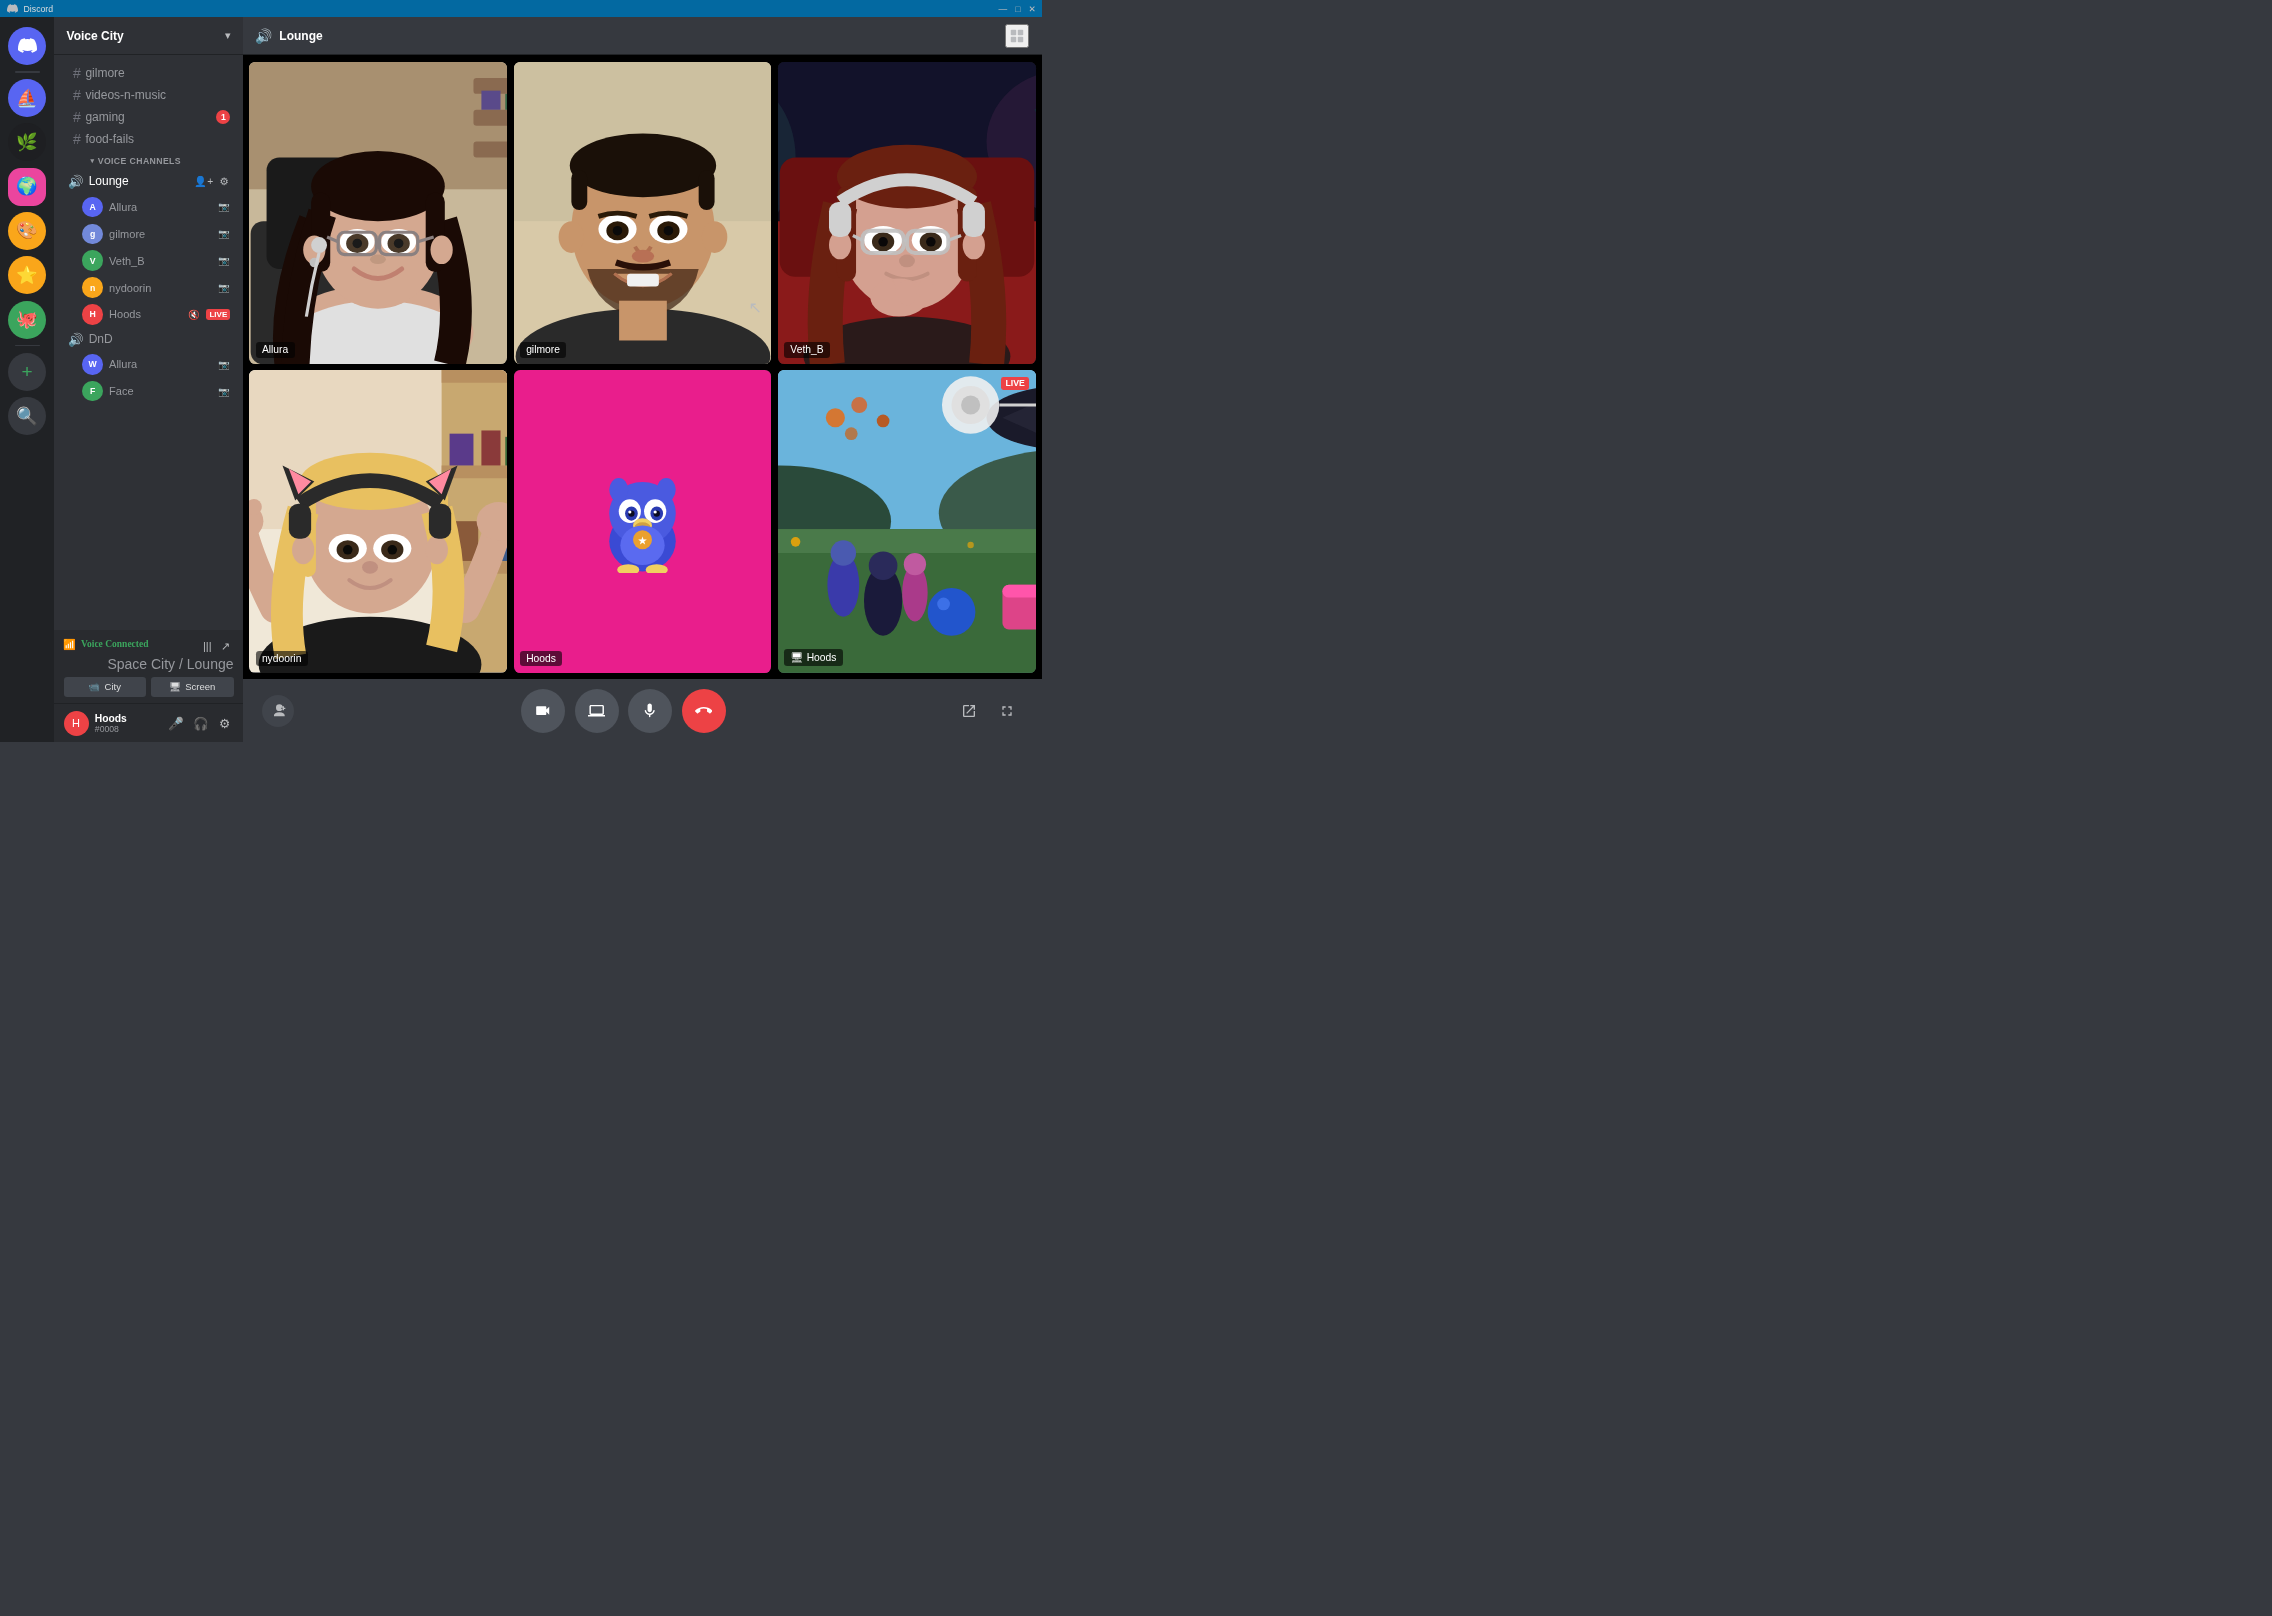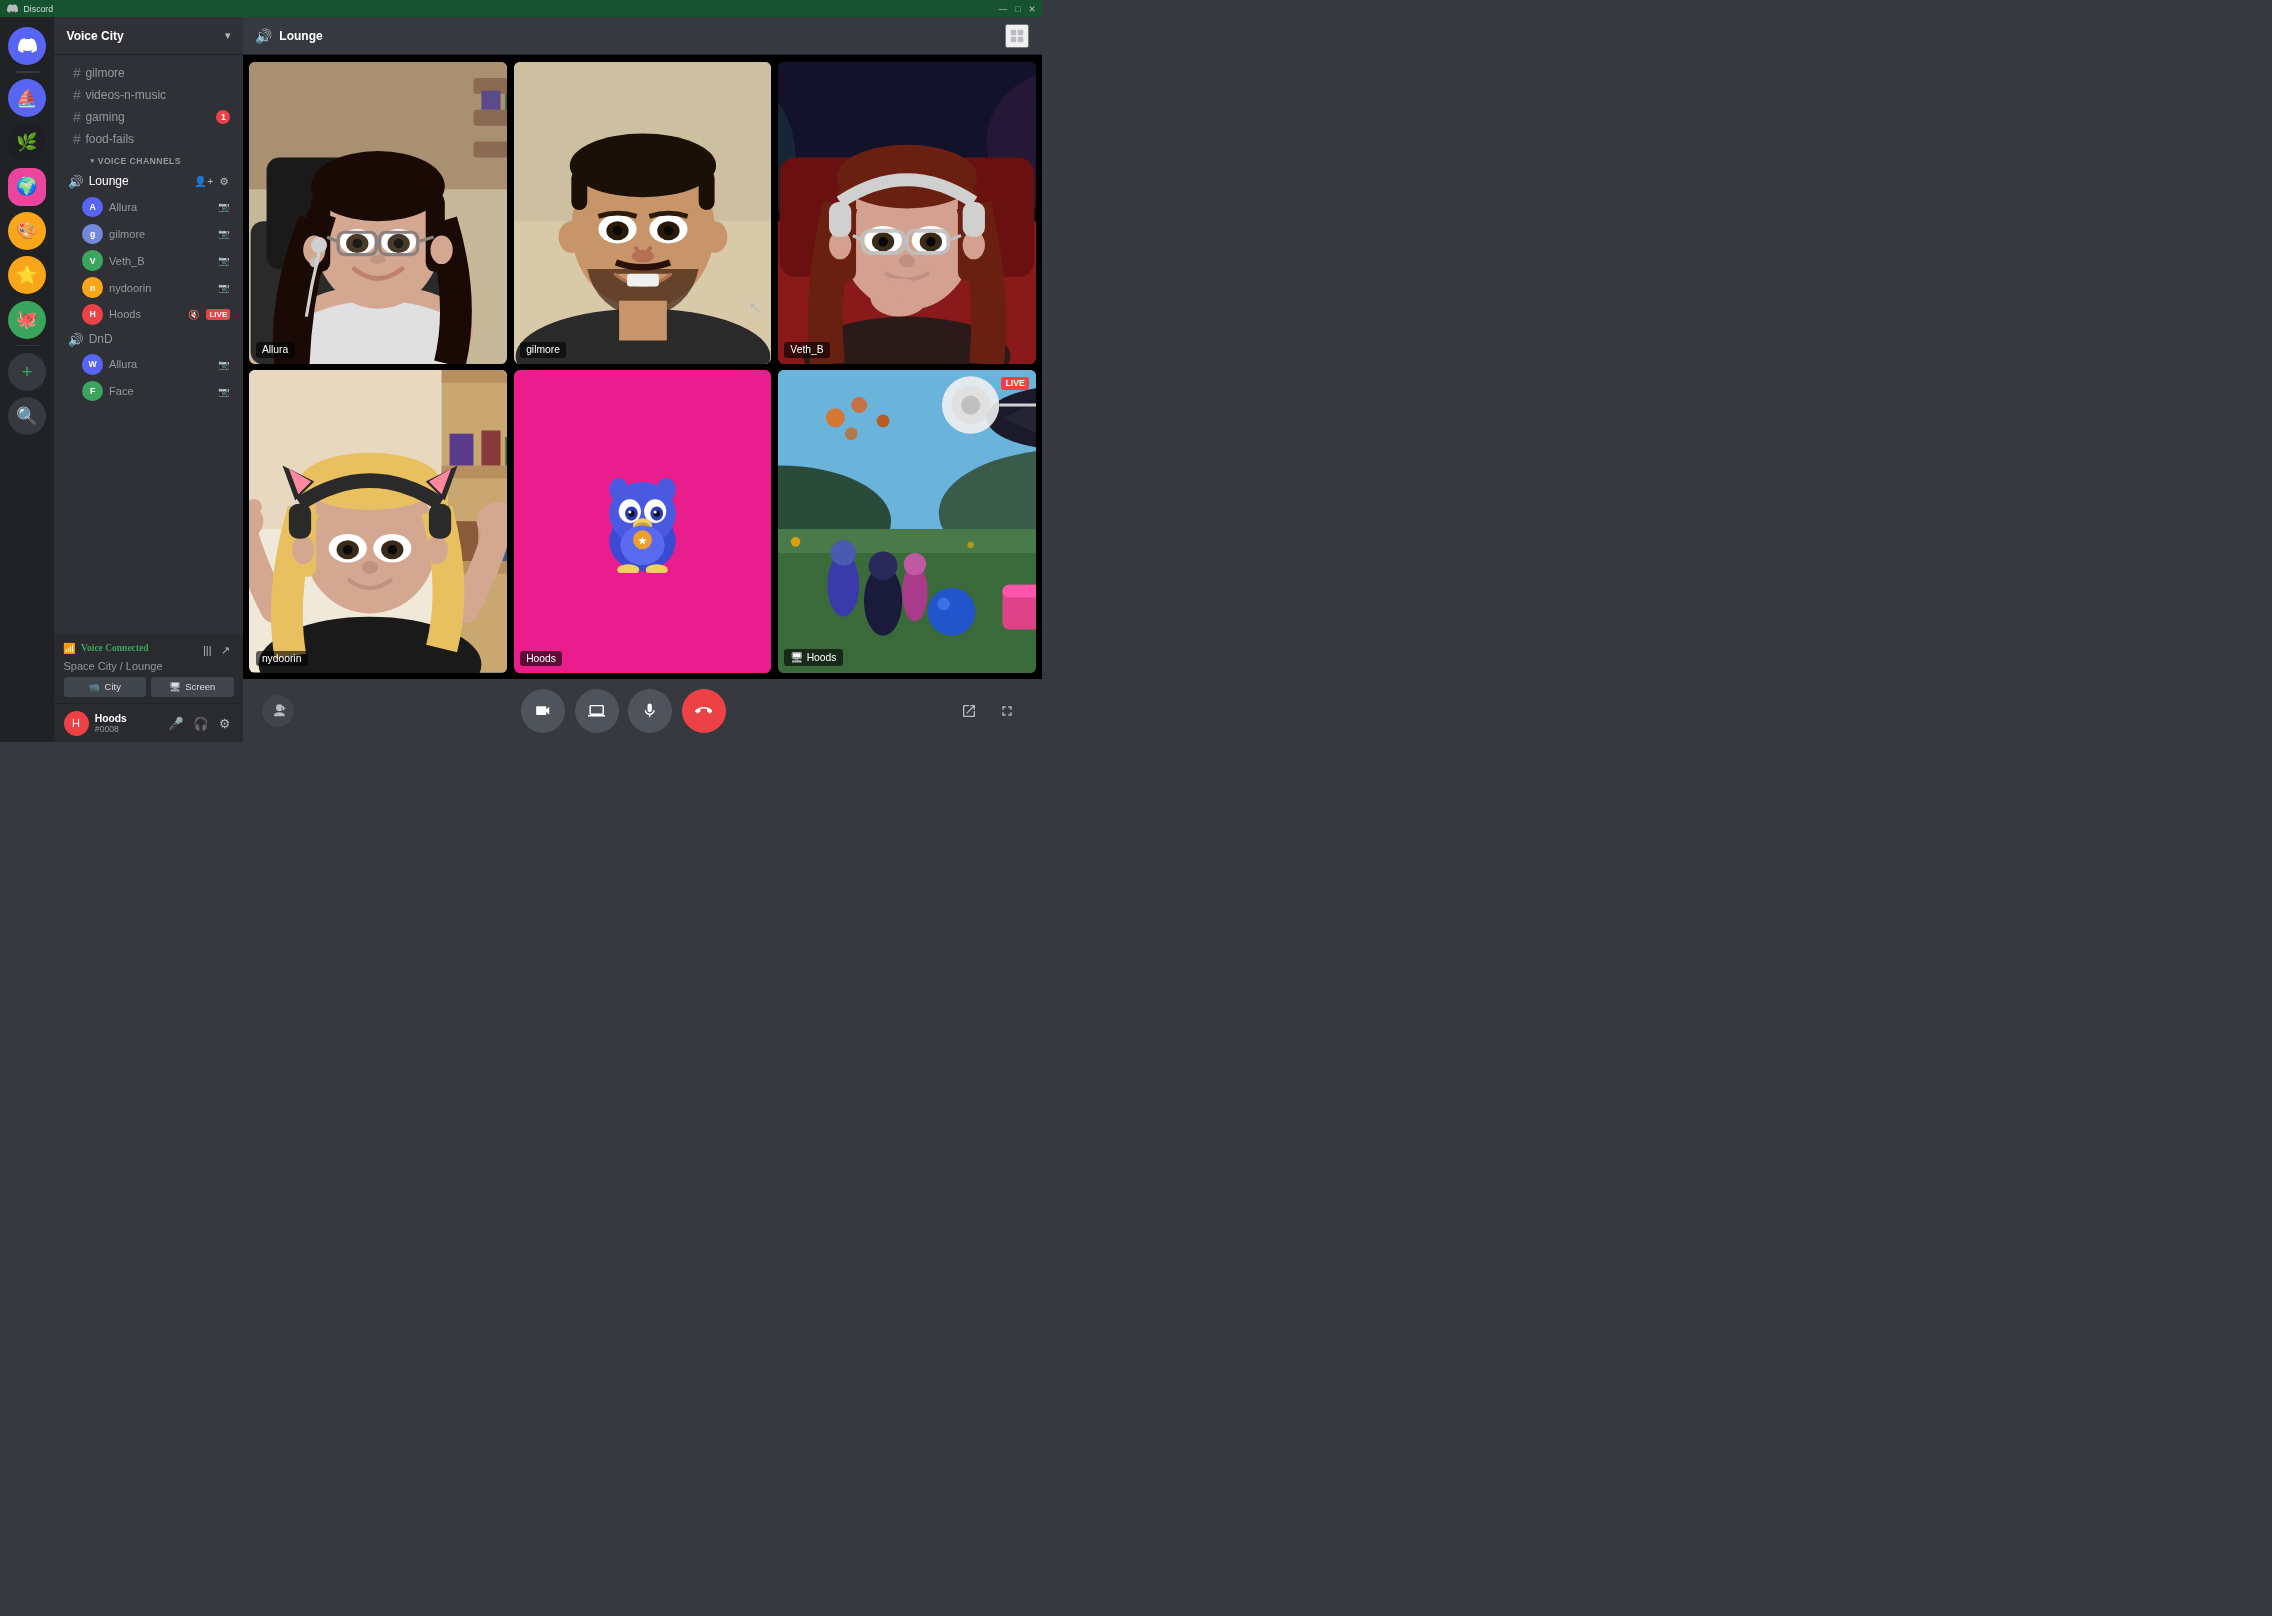--- a/index.html
+++ b/index.html
@@ -8,21 +8,21 @@
       background: #36393f;
       width: 1042px;
       height: 742px;
       overflow: hidden;
       display: flex;
       flex-direction: column;
     }
 
     
     .title-bar {
-      background: #14532d;
+      background: #0369a1;
       height: 17.4px;
       display: flex;
       align-items: center;
       justify-content: space-between;
       padding: 0 6.3px;
       flex-shrink: 0;
     }
     .title-bar-left {
       display: flex;
       align-items: center;
@@ -291,22 +291,23 @@
       font-weight: 600;
       font-family: Liberation Serif, serif;
     }
     .voice-actions-bar {
       display: flex;
       gap: 3.2px;
       margin-left: auto;
     }
     .voice-connected-info {
       color: #96989d;
-      font-size: 11px;
+      font-size: 14px;
       margin-left: 0;
+      text-align: right;
     }
     .voice-status-row {
       display: flex;
       align-items: center;
       justify-content: space-between;
     }
     .voice-btns {
       display: flex;
       gap: 4.7px;
       margin-top: 4.7px;

